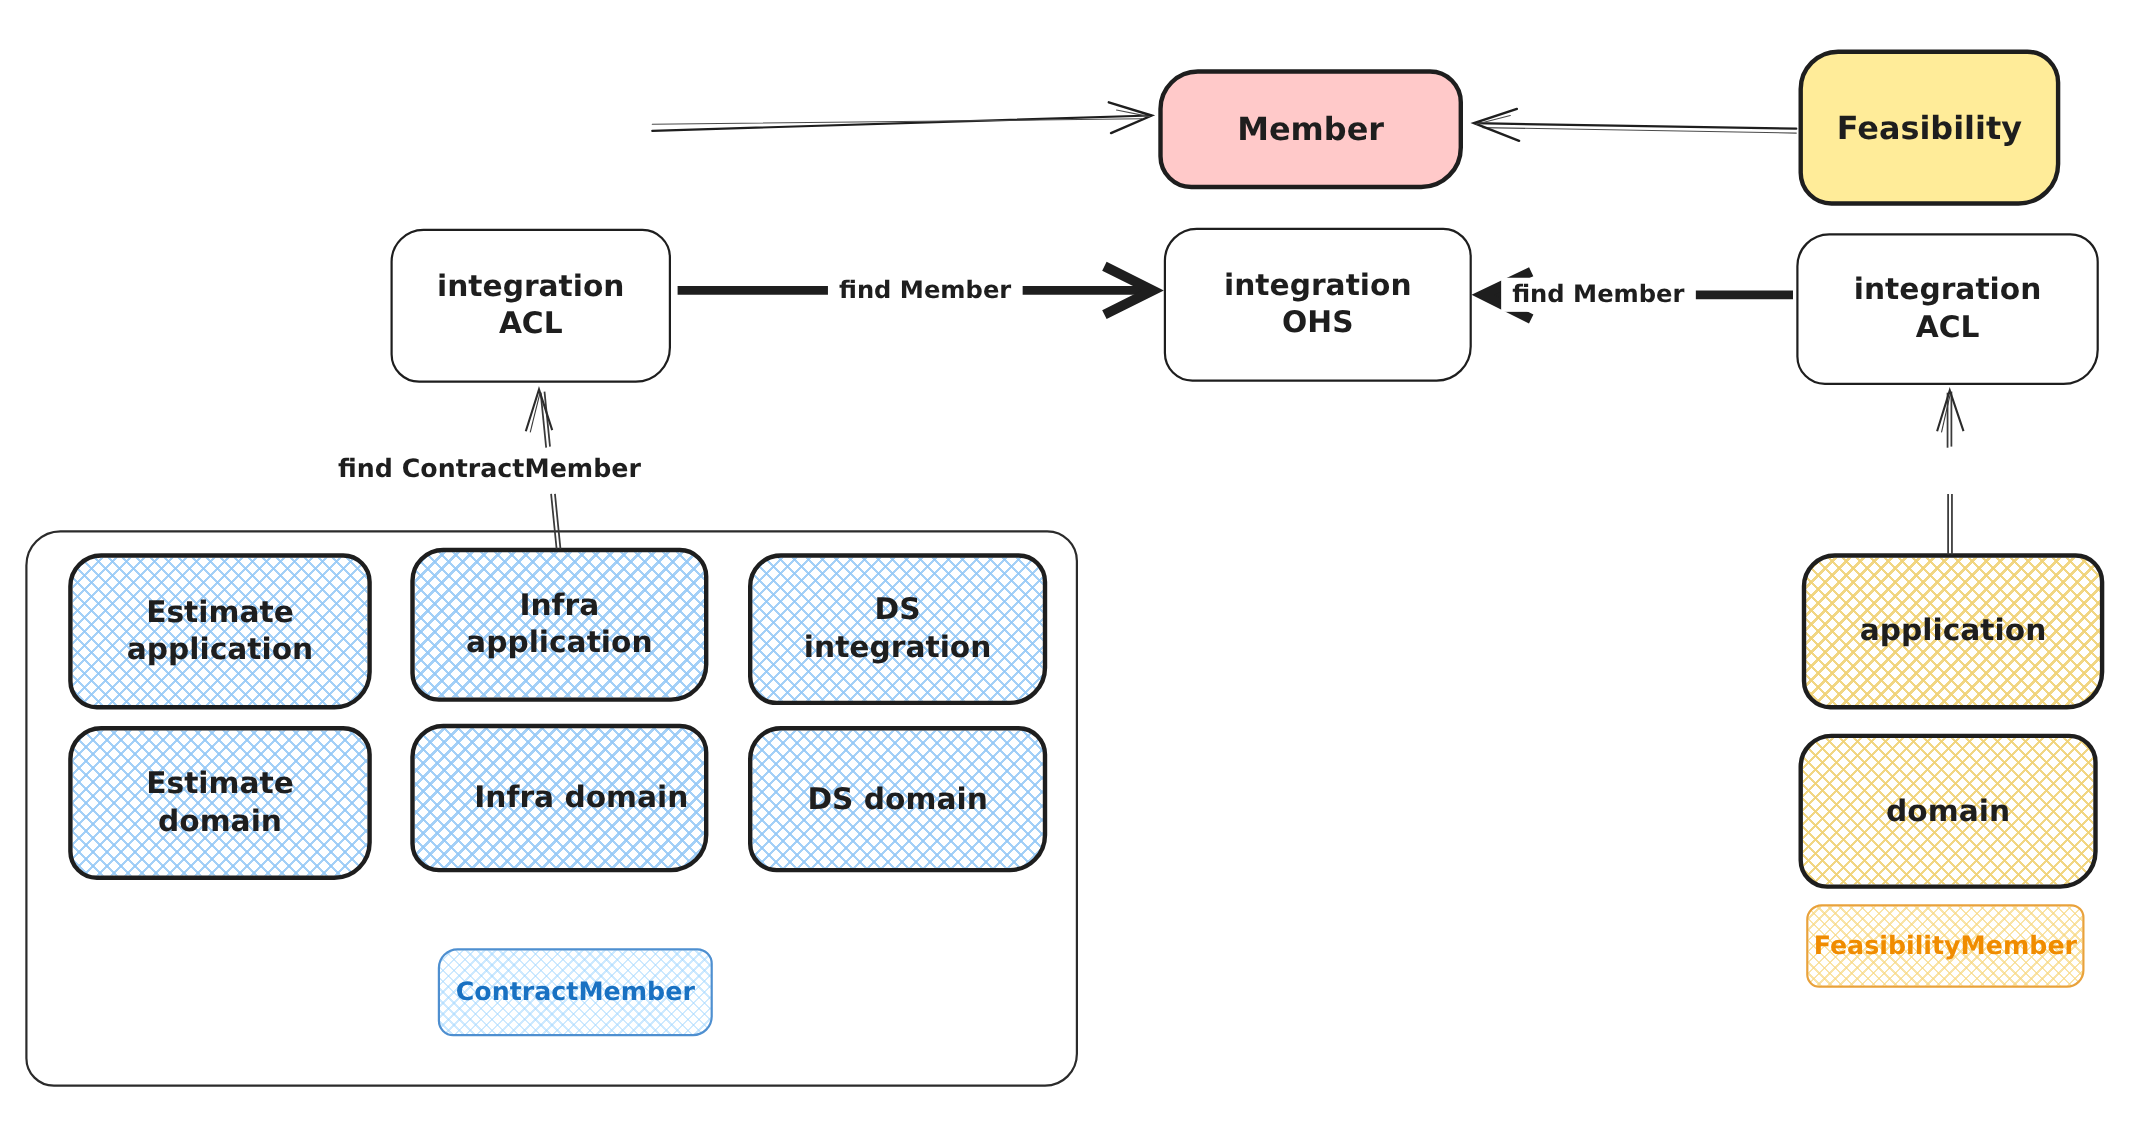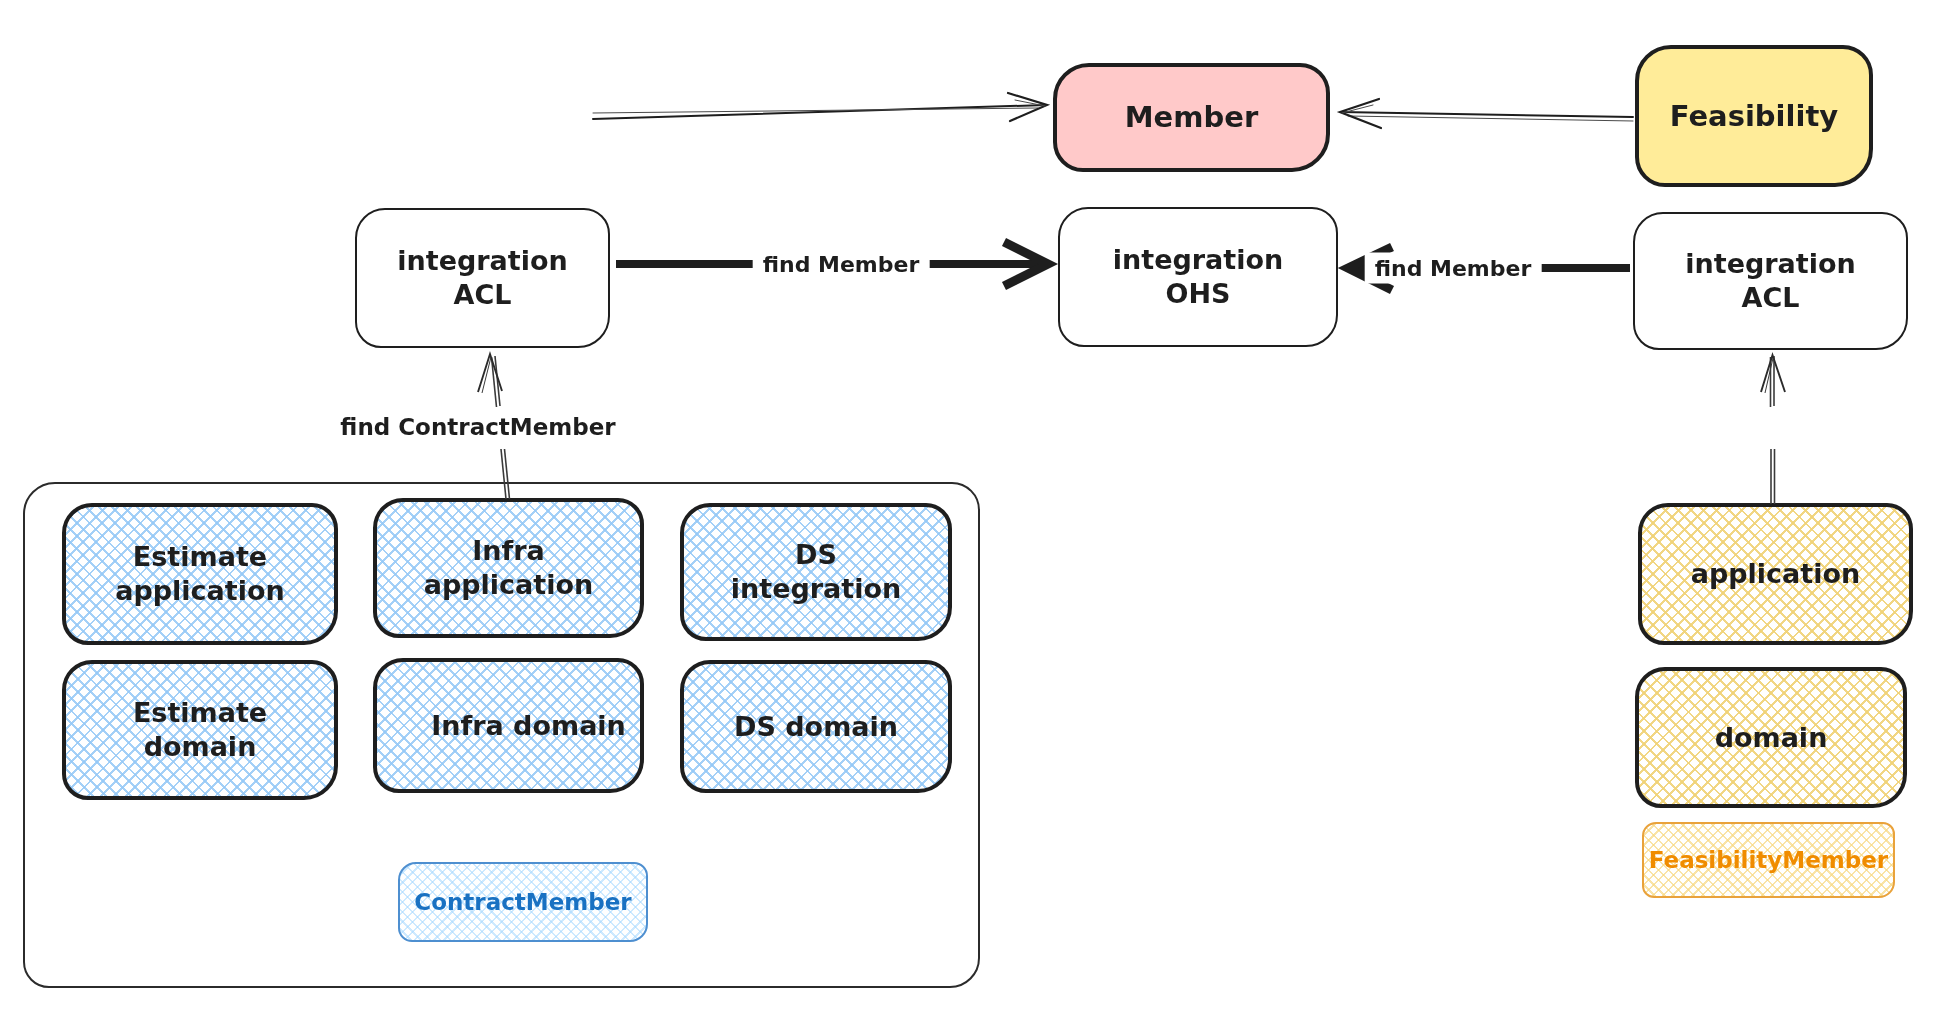--- a/index.html
+++ b/index.html
@@ -130,15 +130,15 @@
       <line x1="1774" y1="356" x2="1774" y2="406"></line>
       <line x1="1771" y1="449" x2="1771" y2="504"></line>
       <line x1="1774.5" y1="449" x2="1774.5" y2="504"></line>
       <path d="M1761 392 L1772.5 355 L1785 392" stroke-width="1.9" stroke="#2b2b2b"></path>
       <path d="M1765 393 L1773 358" stroke-width="1"></path>
     </g>
   </svg>
 
   <div class="arrow-label small" style="left:841px;top:264px;">find Member</div>
   <div class="arrow-label small" style="left:1453px;top:268px;">find Member</div>
-  <div class="arrow-label" style="left:478px;top:427px;">find ContractMember</div>
+  <div class="arrow-label" style="left:445px;top:427px;">find ContractMember</div>
 
 </div>
 
 </body></html>

